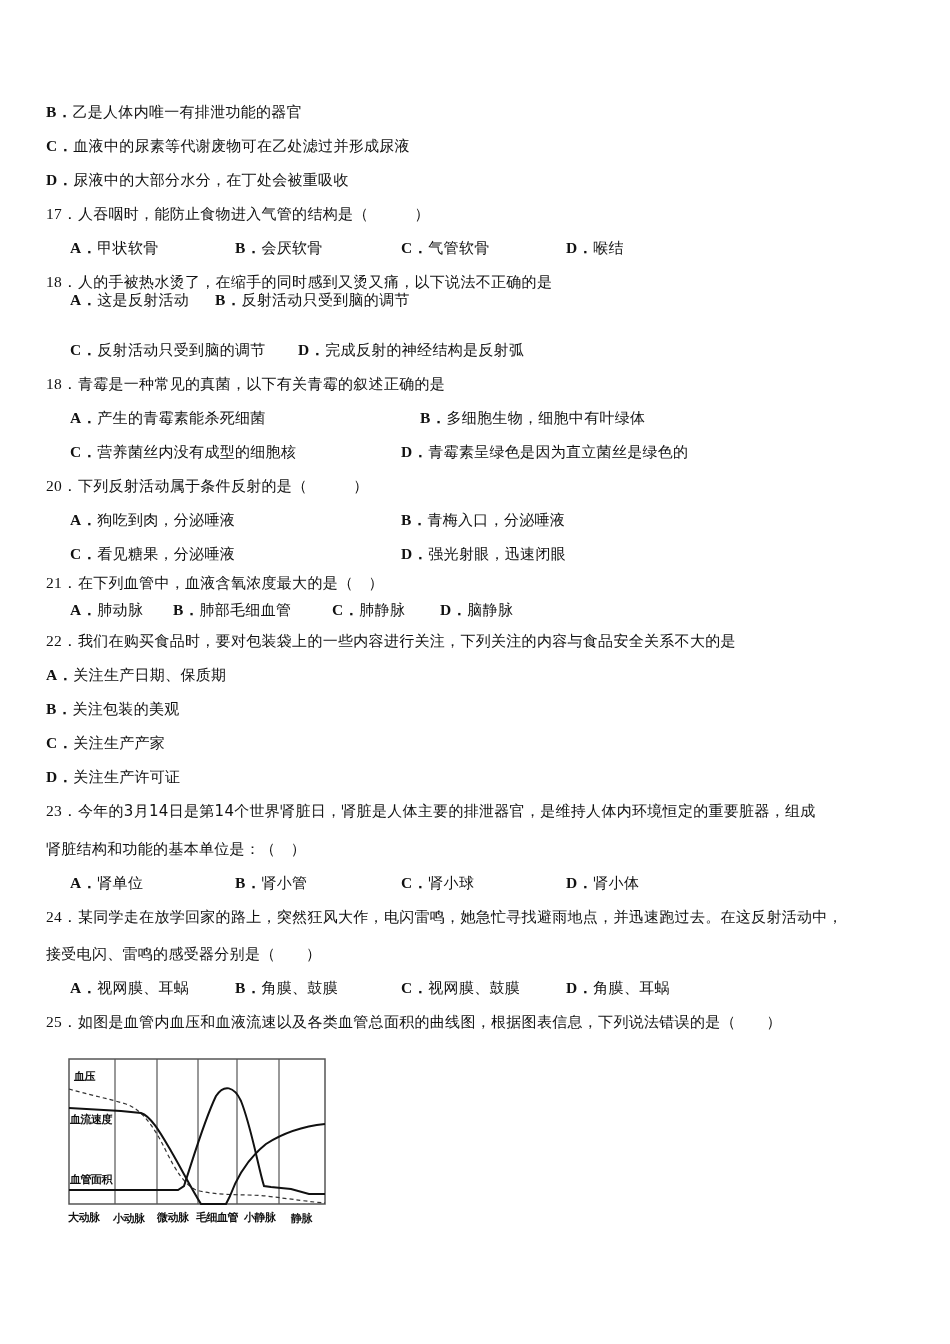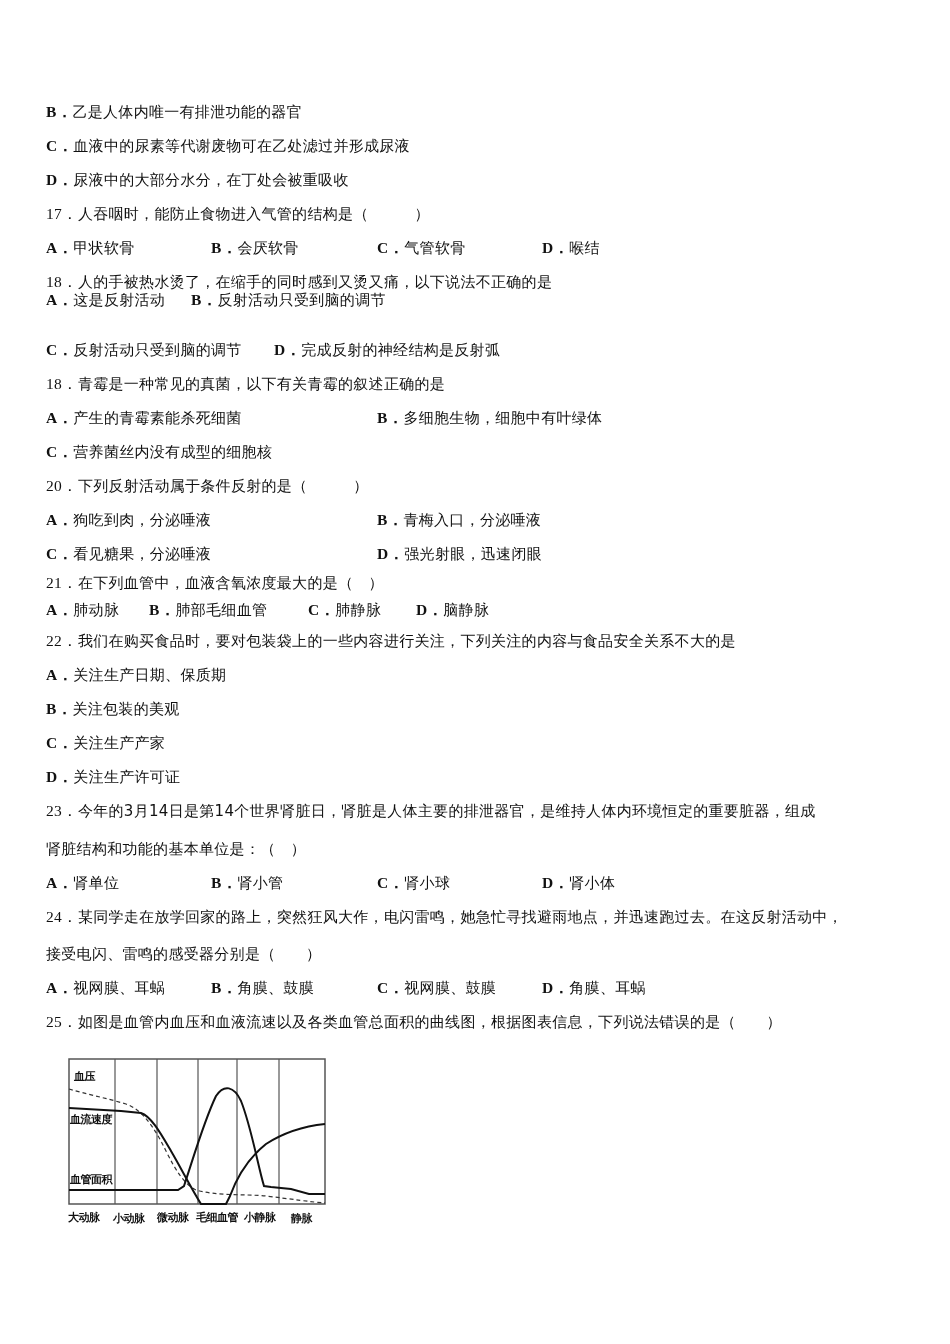--- a/index.html
+++ b/index.html
@@ -1,21 +1,21 @@
 <!DOCTYPE html>
 <html><head>
 <meta charset="utf-8">
 <style>
   html, body { margin:0; padding:0; background:#ffffff; }
   body { width:950px; height:1344px; position:relative; overflow:hidden;
          font-family:"DejaVu Serif","Liberation Serif",serif; color:#111; }
   .line { position:absolute; left:46px; font-size:15.5px; line-height:20px; white-space:nowrap; letter-spacing:0.3px; }
   .lbl { font-family:"Liberation Serif","DejaVu Serif",serif; font-weight:bold; }
   .qnum { font-family:"Liberation Serif","DejaVu Serif",serif; }
-  .opt { position:absolute; white-space:nowrap; }
+  .opt { position:absolute; white-space:nowrap;margin-left:24px; }
   .cn { font-family:"DejaVu Sans","Liberation Sans",sans-serif; font-size:15px; }
   .figure { position:absolute; left:66px; top:1056px; width:264px; height:172px; }
   .fig-label { position:absolute; font-family:"DejaVu Sans",sans-serif; font-size:11px; font-weight:bold; white-space:nowrap; letter-spacing:-0.5px; }
 </style>
 </head>
 <body>
 
 <div class="line" style="top:102px">
   <span class="lbl">B．</span><span class="cn">乙是人体内唯一有排泄功能的器官</span>
 </div>
@@ -46,24 +46,25 @@
 <div class="line" style="top:340px;width:860px;height:20px">
   <span class="opt" style="left:0"><span class="lbl">C．</span><span class="cn">反射活动只受到脑的调节</span></span>
   <span class="opt" style="left:228px"><span class="lbl">D．</span><span class="cn">完成反射的神经结构是反射弧</span></span>
 </div>
 
 <div class="line" style="top:374px">
   <span class="qnum">18．</span><span class="cn">青霉是一种常见的真菌，以下有关青霉的叙述正确的是</span>
 </div>
 <div class="line" style="top:408px;width:860px;height:20px">
   <span class="opt" style="left:0"><span class="lbl">A．</span><span class="cn">产生的青霉素能杀死细菌</span></span>
-  <span class="opt" style="left:331px"><span class="lbl">B．</span><span class="cn">多细胞生物，细胞中有叶绿体</span></span>
+  <span class="opt" style="left:350px"><span class="lbl">B．</span><span class="cn">多细胞生物，细胞中有叶绿体</span></span>
 </div>
 <div class="line" style="top:442px;width:860px;height:20px">
   <span class="opt" style="left:0"><span class="lbl">C．</span><span class="cn">营养菌丝内没有成型的细胞核</span></span>
+  <span class="opt" style="left:331px"><span class="lbl">D．</span><span class="cn">青霉素呈绿色是因为直立菌丝是绿色的</span></span>
 </div>
 
 <div class="line" style="top:476px">
   <span class="qnum">20．</span><span class="cn">下列反射活动属于条件反射的是（　　　）</span>
 </div>
 <div class="line" style="top:510px;width:860px;height:20px">
   <span class="opt" style="left:0"><span class="lbl">A．</span><span class="cn">狗吃到肉，分泌唾液</span></span>
   <span class="opt" style="left:331px"><span class="lbl">B．</span><span class="cn">青梅入口，分泌唾液</span></span>
 </div>
 <div class="line" style="top:544px;width:860px;height:20px">

